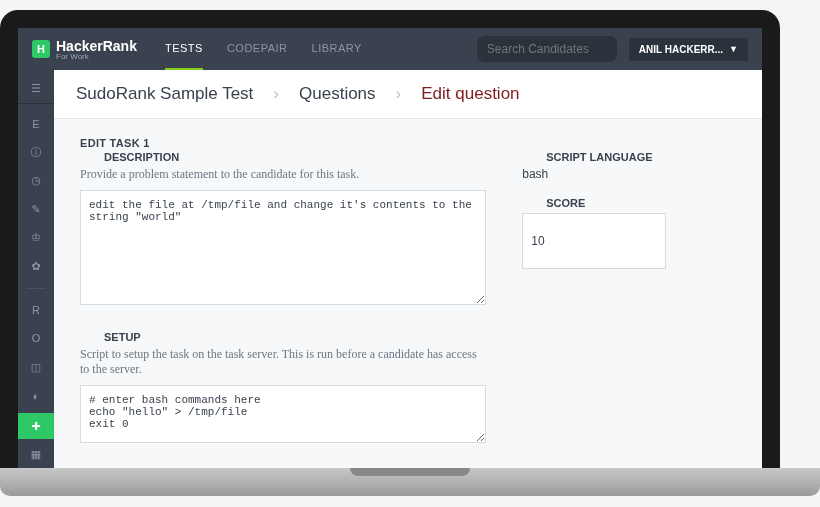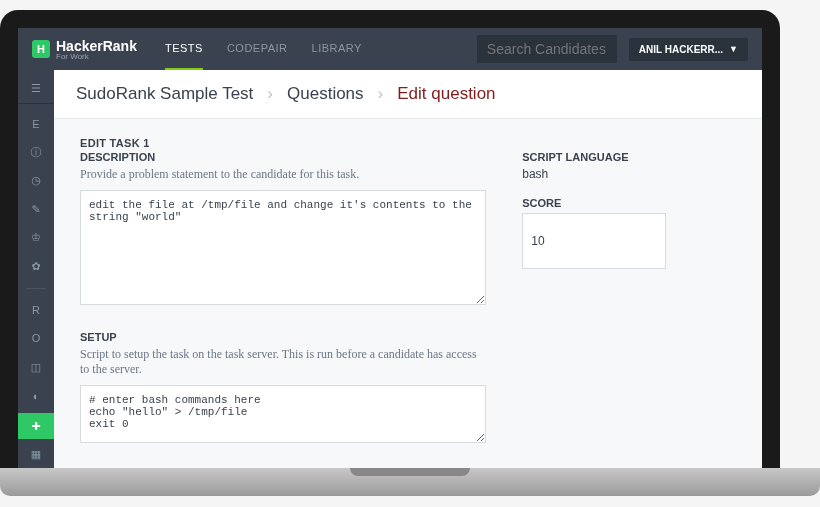--- a/index.html
+++ b/index.html
@@ -10,39 +10,39 @@
 .screen { width: 100%; height: 440px; background: #fff; overflow: hidden; display: flex; flex-direction: column; }
 .topbar { display: flex; align-items: center; background: #39424e; height: 42px; padding: 0 14px; color: #cfd6df; font-size: 12px; }
 .logo { display: flex; align-items: center; gap: 6px; margin-right: 28px; }
 .logo-badge { width: 18px; height: 18px; background: #2ec866; border-radius: 3px; display: inline-flex; align-items: center; justify-content: center; color: #fff; font-weight: bold; font-size: 11px; }
 .logo-text { color: #fff; font-weight: 600; font-size: 14px; }
 .logo-sub { font-size: 8px; color: #9aa5b1; margin-top: -2px; }
 .nav-tabs { display: flex; gap: 24px; font-size: 11px; letter-spacing: 0.5px; }
 .nav-tab { color: #8a96a3; cursor: pointer; padding: 14px 0; }
 .nav-tab.active { color: #fff; border-bottom: 2px solid #84cc16; }
 .topbar-right { margin-left: auto; display: flex; align-items: center; gap: 12px; }
-.search-box { background: #2a323c; border: none; color: #cfd6df; padding: 6px 10px; font-size: 14px; width: 140px; border-radius: 1px; }
+.search-box { background: #2a323c; border: none; color: #cfd6df; padding: 6px 10px; font-size: 12px; width: 140px; border-radius: 8px; }
 .user-btn { background: #2a323c; color: #fff; padding: 6px 10px; font-size: 10px; font-weight: 600; display: flex; gap: 6px; border-radius: 2px; cursor: pointer; }
 .body-area { flex: 1; display: flex; background: #f1f2f3; overflow: hidden; }
 .sidebar { width: 36px; background: #39424e; display: flex; flex-direction: column; align-items: center; padding-top: 4px; gap: 2px; }
 .side-item { width: 36px; height: 28px; display: flex; align-items: center; justify-content: center; color: #8a96a3; font-size: 11px; cursor: pointer; }
 .side-item.menu { height: 32px; border-bottom: 1px solid #2a323c; margin-bottom: 4px; }
 .side-item.active { background: #2ec866; color: #fff; }
 .side-divider { width: 20px; height: 1px; background: #4a5461; margin: 6px 0; }
 .side-spacer { flex: 1; }
 .main { flex: 1; display: flex; flex-direction: column; overflow: hidden; }
-.breadcrumb { background: #fff; padding: 14px 22px; font-size: 17px; color: #39424e; display: flex; align-items: center; gap: 14px; border-bottom: 1px solid #e5e7ea; }
+.breadcrumb { background: #fff; padding: 14px 22px; font-size: 17px; color: #39424e; display: flex; align-items: center; gap: 20px; border-bottom: 1px solid #e5e7ea; }
 .crumb-sep { color: #bcc3cb; }
 .crumb.active { color: #7f1d1d; }
 .content { padding: 18px 26px; overflow-y: auto; background: #f7f8f9; flex: 1; }
 .section-title { font-size: 11px; font-weight: 700; color: #39424e; letter-spacing: 0.3px; margin-bottom: 2px; }
 .two-col { display: flex; gap: 36px; }
 .left-col { flex: 1.9; }
 .right-col { flex: 1; }
-.field-label { font-size: 11px; font-weight: 700; color: #39424e; margin-bottom: 4px; }
+.field-label { font-size: 11px; font-weight: 700; color: #39424e; margin-bottom: 4px; margin-left: 24px; }
 .field-hint { font-size: 12px; color: #6b7785; margin-bottom: 8px; font-family: Liberation Serif, serif; }
 .field-value { font-size: 12px; color: #39424e; margin-bottom: 16px; }
 textarea.codebox, input.scorebox { width: 100%; border: 1px solid #d6dbe0; background: #fff; font-family: "Courier New", monospace; font-size: 11px; color: #39424e; padding: 8px; resize: vertical; }
 textarea.codebox.desc { height: 115px; }
 textarea.codebox.setup { height: 58px; }
 input.scorebox { font-family: inherit; font-size: 12px; padding: 20px 8px; width: 144px; }
 .setup-block { margin-top: 22px; }
 .chevron { font-size: 9px; }
 </style>
 </head>

